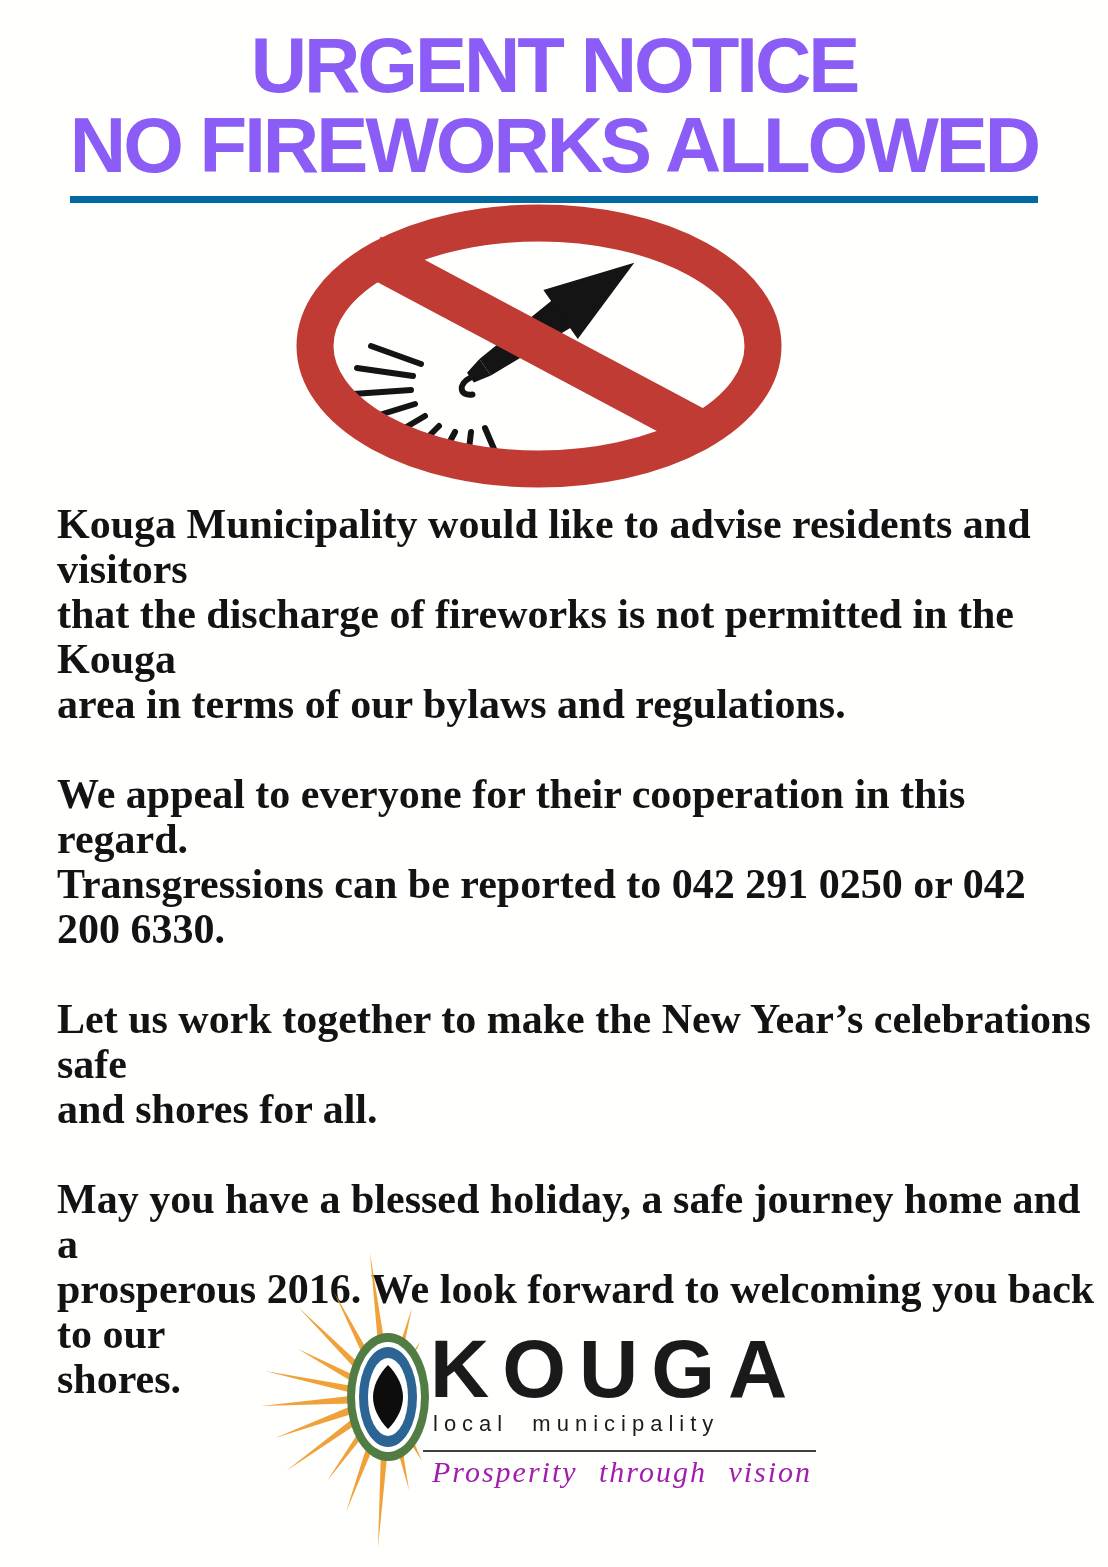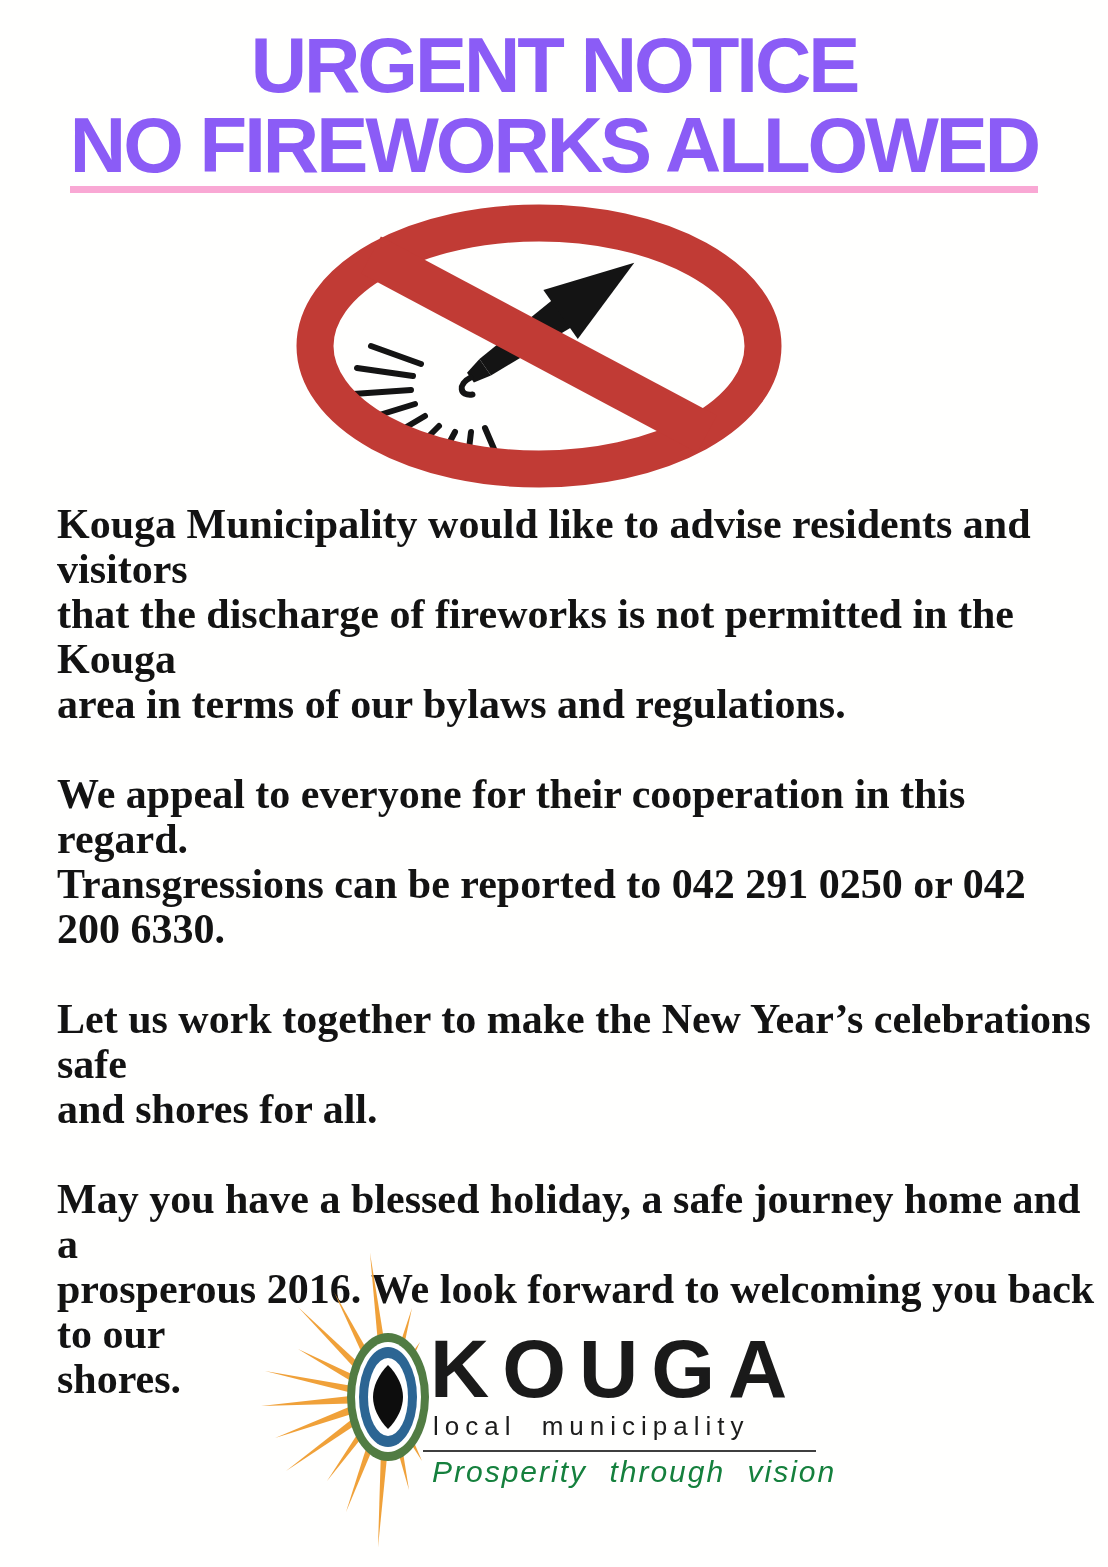--- a/index.html
+++ b/index.html
@@ -21,22 +21,22 @@
     font-family:Liberation Sans, sans-serif;
     font-weight:700;
     font-size:78px;
     line-height:80px;
     letter-spacing:-3px;
     color:#8b5cf6;
   }
   .title .line{display:block;}
   .title .underlined{
     display:inline-block;
-    border-bottom:7px solid #f9a8d4;
-    padding-bottom:1px;
+    border-bottom:7px solid #0369a1;
+    padding-bottom:11px;
   }
   
   .ban-icon{
     position:absolute;
     left:293px; top:204px;
     width:492px; height:284px;
   }
   
   .body-text{
     position:absolute;
@@ -71,44 +71,44 @@
     line-height:1;
     letter-spacing:13px;
     color:#1a1a1a;
     white-space:nowrap;
   }
   .logo-subtitle{
     position:absolute;
     left:433px; top:171px;
     font-family:"Liberation Sans", sans-serif;
     font-weight:400;
-    font-size:26px;
+    font-size:22px;
     line-height:1;
     letter-spacing:6px;
     word-spacing:12px;
     color:#1c1c1c;
     white-space:nowrap;
   }
   .logo-rule{
     position:absolute;
     left:423px; top:208px;
     width:393px; height:2px;
     background:#3f3f3f;
   }
   .logo-tagline{
     position:absolute;
     left:432px; top:215px;
-    font-family:Liberation Sans, sans-serif;
+    font-family:Liberation Serif, serif;
     font-style:italic;
     font-weight:400;
     font-size:30px;
     line-height:1;
     letter-spacing:2px;
     word-spacing:12px;
-    color:#15803d;
+    color:#a21caf;
     white-space:nowrap;
   }
 </style>
 </head>
 <body>
 
 <div class="page">
 
   <h1 class="title">
     <span class="line">URGENT NOTICE</span>

